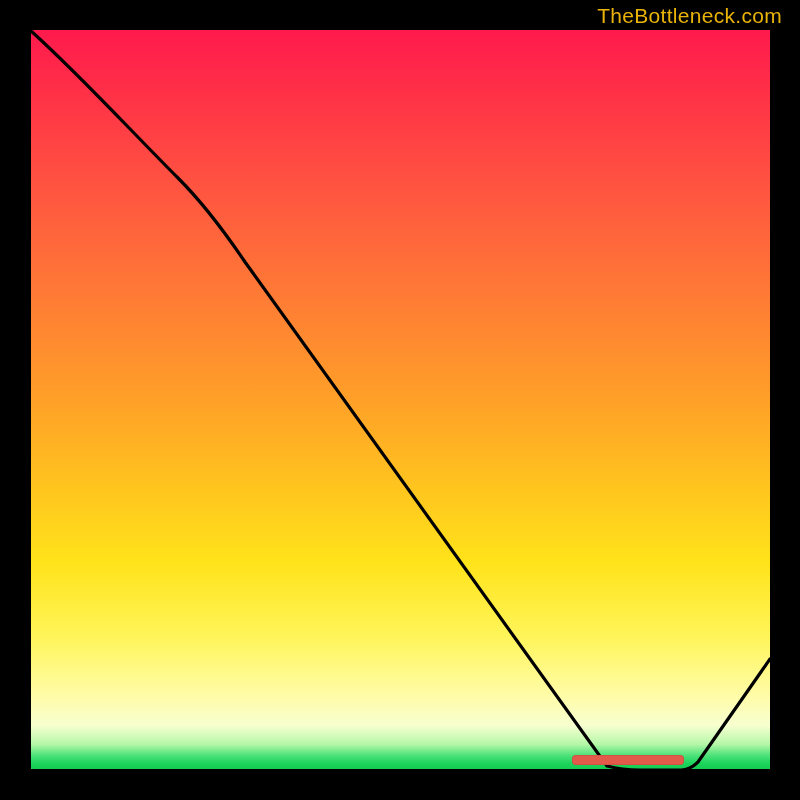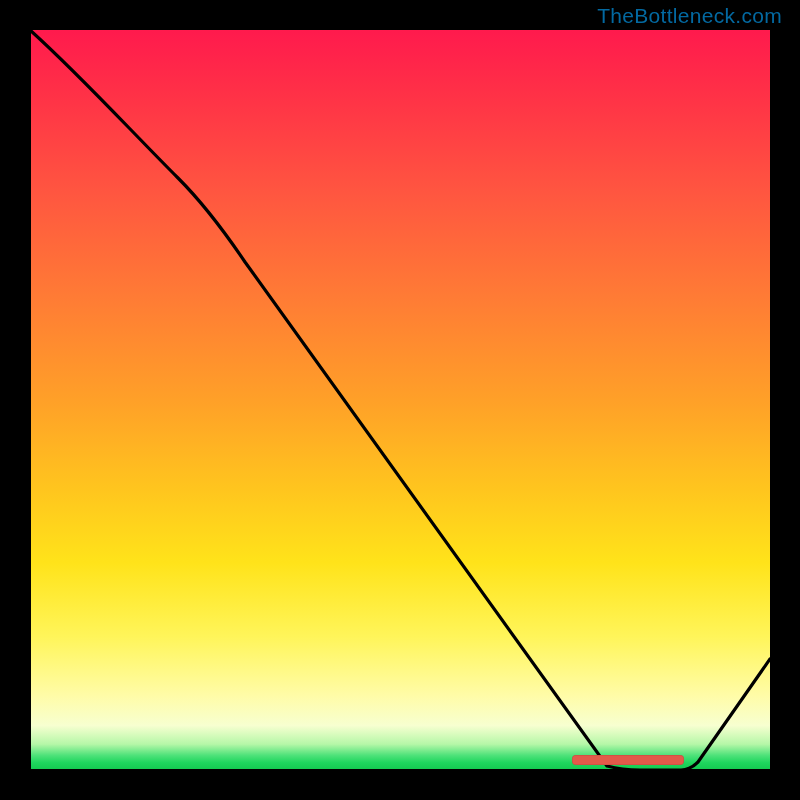--- a/index.html
+++ b/index.html
@@ -13,21 +13,21 @@
   }
   .stage {
     position: relative;
     width: 800px;
     height: 800px;
   }
   .watermark {
     position: absolute;
     top: 4px;
     right: 18px;
-    color: #0369a1;
+    color: #eab308;
     font-size: 21px;
     letter-spacing: 0.3px;
     font-weight: 500;
   }
   .plot-area {
     position: absolute;
     left: 30px;
     top: 30px;
     width: 740px;
     height: 740px;

